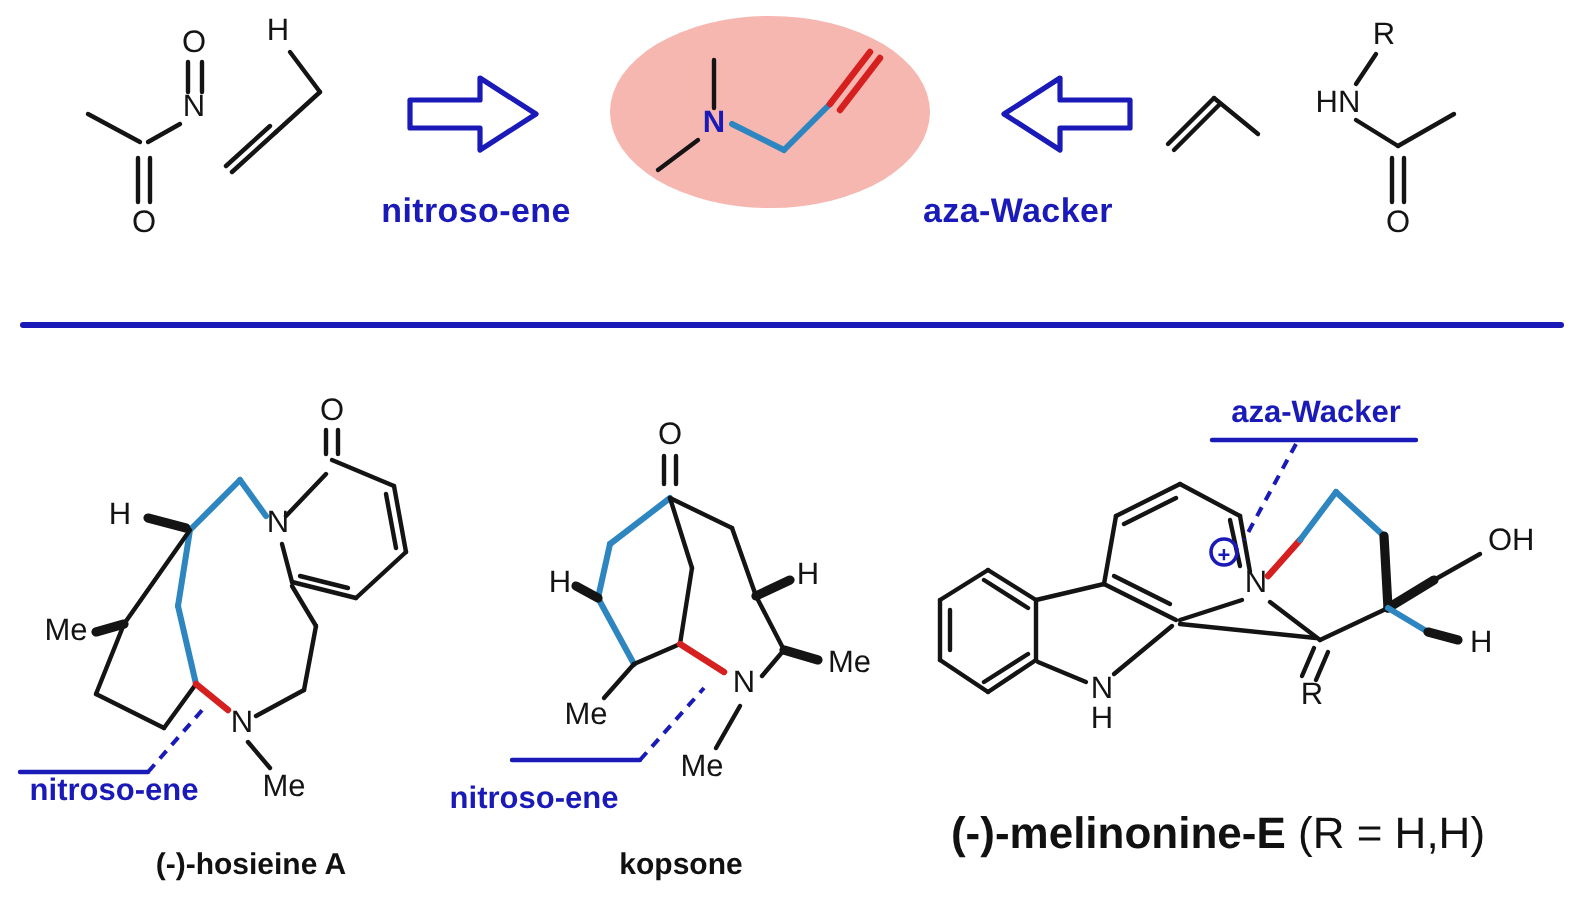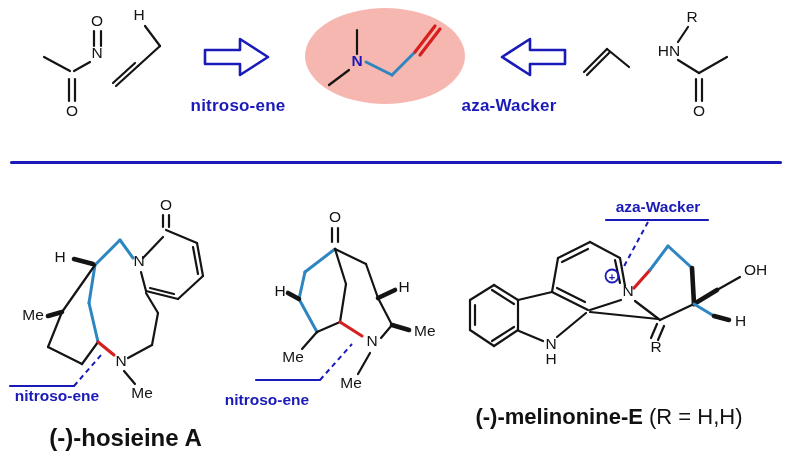--- a/index.html
+++ b/index.html
@@ -9,21 +9,21 @@
   }
   .method-label{
     position:absolute;color:#1a1ab8;font-weight:700;font-size:17px;
     text-align:center;letter-spacing:.2px;
   }
   .anno-label{
     position:absolute;color:#1a1ab8;font-weight:700;font-size:15.5px;
     text-align:center;
   }
   .name-label{
-    position:absolute;color:#111;font-weight:700;font-size:24px;text-align:center;
+    position:absolute;color:#111;font-weight:700;font-size:15px;text-align:center;
   }
   .mel-names{
     position:absolute;color:#111;font-size:22px;text-align:center;line-height:21px;
   }
   .mel-names .b{font-weight:700;}
   .divider{position:absolute;background:#1a1ab8;height:3px;border-radius:2px;}
   svg{position:absolute;left:0;}
   svg text{font-family:"Liberation Sans", sans-serif;font-size:15.5px;fill:#141414;}
   svg text.blue{fill:#1a1ab8;}
   .bond{stroke:#141414;stroke-width:2.2;stroke-linecap:round;fill:none;}
@@ -236,19 +236,20 @@
       <text x="735" y="168" text-anchor="start">H</text>
       <text x="656" y="194" text-anchor="middle">R</text>
     </g>
   </svg>
 
   <div class="anno-label" style="left:0px;top:387px;width:114px;">nitroso-ene</div>
   <div class="anno-label" style="left:208px;top:391px;width:118px;">nitroso-ene</div>
   <div class="anno-label" style="left:598px;top:198px;width:120px;">aza-Wacker</div>
 
   <div class="name-label" style="left:28px;top:424px;width:195px;">(-)-hosieine A</div>
+  <div class="name-label" style="left:273px;top:424px;width:135px;">kopsone</div>
   <div class="mel-names" style="left:425px;top:406px;width:368px;">
     <div>
       <span class="b">(-)-melinonine-E</span><span> (R = H,H)</span>
     </div>
   </div>
 
 </div>
 
 </body></html>

